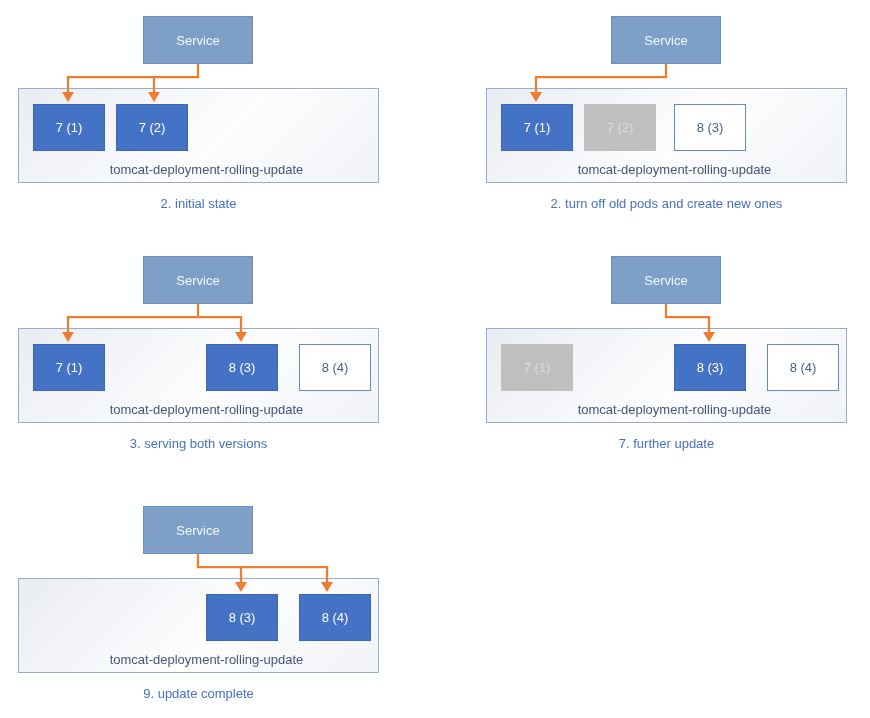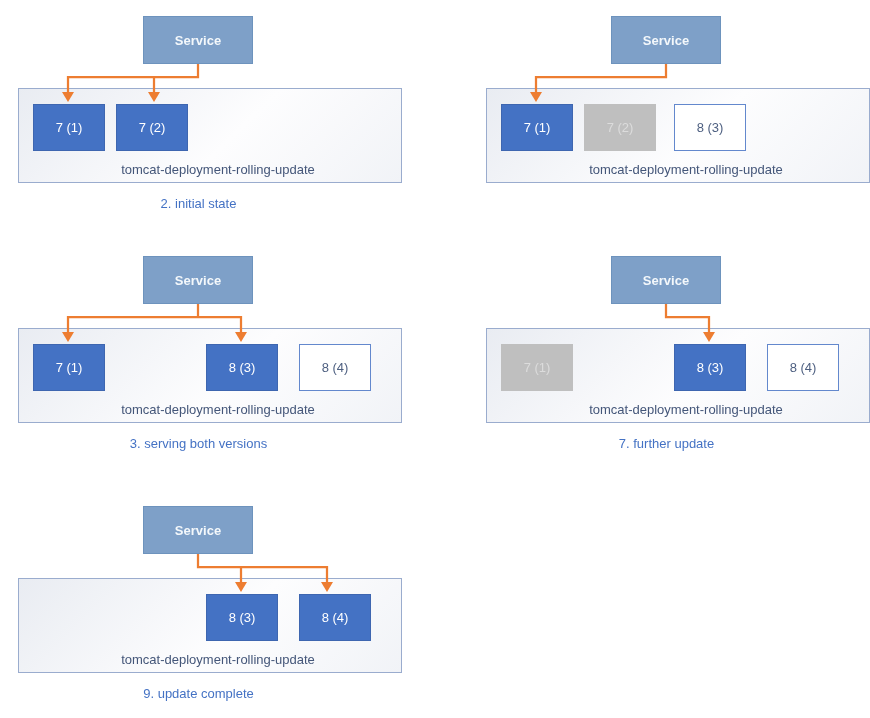--- a/index.html
+++ b/index.html
@@ -5,32 +5,31 @@
   html,body{margin:0;padding:0;}
   body{
     width:870px;height:718px;position:relative;background:#ffffff;
     font-family:"Liberation Sans",sans-serif;overflow:hidden;
   }
   .panel{position:absolute;width:435px;height:240px;}
   .service{
     position:absolute;top:0;width:110px;height:48px;
     background:var(--service-fill);border:1px solid var(--service-border);
     color:var(--service-text);display:flex;align-items:center;justify-content:center;
-    font-size:13px;box-sizing:border-box;font-weight:bold;
+    font-size:13px;box-sizing:border-box;
   }
   .col-l .service{left:143px;}
   .col-r .service{left:176px;}
   .arrows{position:absolute;left:0;top:0;z-index:3;pointer-events:none;}
   .arrow-line{fill:none;stroke:var(--arrow);stroke-width:2.25px;stroke-linejoin:miter;}
   .arrow-head{fill:var(--arrow);stroke:none;}
   .deployment{
     position:absolute;top:72px;width:359px;height:93px;z-index:1;
     border:1px solid var(--container-border);
     background:linear-gradient(135deg,#e9ecf2 0%,#fdfdfe 55%,#f1f3f7 100%);
-    padding-left:23px;
   }
   .col-l .deployment{left:18px;}
   .col-r .deployment{left:51px;}
   .pod{
     position:absolute;top:15px;width:72px;height:47px;box-sizing:border-box;
     display:flex;align-items:center;justify-content:center;font-size:13px;
   }
   .pod[data-state="active"]{
     background:var(--pod-active-fill);border:1px solid var(--pod-active-border);
     color:var(--pod-active-text);
@@ -78,20 +77,21 @@
   <svg class="arrows" width="435" height="100">
     <path class="arrow-line" d="M231,48 L231,61 L101,61 L101,77"></path>
     <path class="arrow-head" d="M95,76 L107,76 L101,86 Z"></path>
   </svg>
   <div class="deployment">
     <div class="pod slot0" data-state="active">7 (1)</div>
     <div class="pod slot1" data-state="stopped">7 (2)</div>
     <div class="pod slot2" data-state="creating">8 (3)</div>
     <div class="deployment-label">tomcat-deployment-rolling-update</div>
   </div>
+  <div class="caption">2. turn off old pods and create new ones</div>
 </section>
 
 <section class="panel col-l" style="left:0;top:256px">
   <div class="service">Service</div>
   <svg class="arrows" width="435" height="100">
     <path class="arrow-line" d="M198,48 L198,61 M68,77 L68,61 L241,61 L241,77"></path>
     <path class="arrow-head" d="M62,76 L74,76 L68,86 Z"></path>
     <path class="arrow-head" d="M235,76 L247,76 L241,86 Z"></path>
   </svg>
   <div class="deployment">

